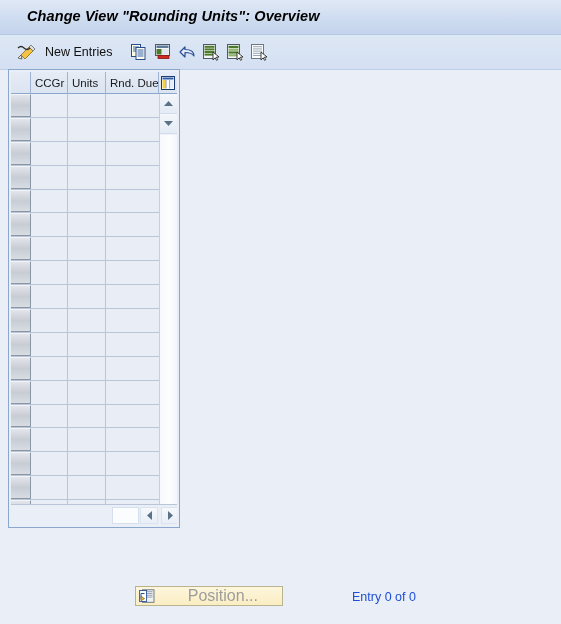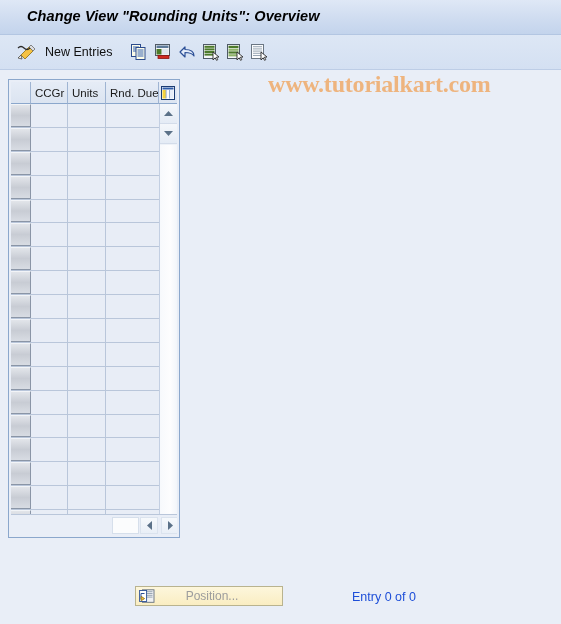--- a/index.html
+++ b/index.html
@@ -82,21 +82,21 @@
     font-weight: bold;
     color: #eeb47e;
     white-space: nowrap;
     letter-spacing: -0.2px;
   }
 
   
   #table-frame {
     position: absolute;
     left: 8px;
-    top: 79px;
+    top: 69px;
     width: 172px;
     height: 459px;
     border: 1px solid #8ba7cc;
     background: #e9eef7;
     box-sizing: border-box;
   }
   #table-inner {
     position: absolute;
     left: 2px;
     top: 2px;
@@ -254,24 +254,24 @@
     width: 18px;
     height: 16px;
     margin-left: 2px;
     flex: 0 0 auto;
     display: flex;
     align-items: center;
     justify-content: center;
   }
   #position-label {
     flex: 1 1 auto;
-    text-align: center;
-    font-size: 12px;
+    text-align: right;
+    font-size: 16px;
     color: #9d9d9d;
-    padding-right: 14px;
+    padding-right: 24px;
     white-space: nowrap;
   }
   #entry-count {
     position: absolute;
     left: 352px;
     top: 590px;
     font-size: 12.5px;
     color: #1d4ed8;
     white-space: nowrap;
   }
@@ -355,21 +355,20 @@
       <rect x="1.5" y="1.5" width="12" height="14" fill="#fbfcfd" stroke="#6b7784" stroke-width="1"></rect>
       <rect x="3" y="3.2" width="9" height="1" fill="#9aa7b5"></rect>
       <rect x="3" y="5.4" width="9" height="1" fill="#9aa7b5"></rect>
       <rect x="3" y="7.6" width="9" height="1" fill="#9aa7b5"></rect>
       <rect x="3" y="9.8" width="9" height="1" fill="#9aa7b5"></rect>
       <rect x="3" y="12" width="9" height="1" fill="#9aa7b5"></rect>
       <path d="M11 9 L11 17 L13.2 14.8 L14.6 17.4 L15.8 16.6 L14.4 14.2 L17 14 Z" fill="#ffffff" stroke="#2a2a2a" stroke-width="0.9" stroke-linejoin="round"></path>
     </svg>
   </div>
 
-  <div id="watermark">www.tutorialkart.com</div>
 </div>
 
 <div id="table-frame">
   <div id="table-inner">
 
     <div id="thead">
       <div class="th th-sel"></div>
       <div class="th th-c0">CCGr</div>
       <div class="th th-c1">Units</div>
       <div class="th th-c2">Rnd. Due</div>

